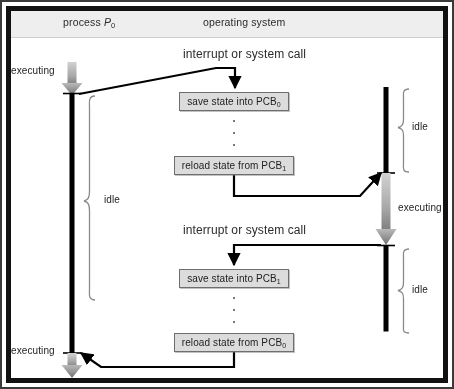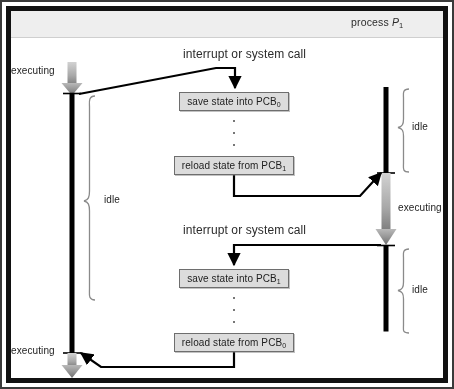--- a/index.html
+++ b/index.html
@@ -80,22 +80,25 @@
 <body>
 
 <div id="fig">
   <div id="outer-frame"></div>
   <div id="inner-frame"></div>
 
   <div id="canvas">
 
     <div class="hdr-band"></div>
 
-    <div class="hdr-label" style="left:340px;">
-      <span>process </span><i>P</i><sub>1</sub>
+    <div class="hdr-label" style="left:52px;">
+      <span>process </span><i>P</i><sub>0</sub>
+    </div>
+    <div class="hdr-label" style="left:192px;">
+      <span>operating system</span>
     </div>
 
     <svg class="layer" viewBox="0 0 432 367">
       <defs>
 
         <linearGradient id="gradDown" x1="0" y1="0" x2="0" y2="1">
           <stop offset="0%" stop-color="#b9b9b9"></stop>
           <stop offset="45%" stop-color="#9a9a9a"></stop>
           <stop offset="100%" stop-color="#6f6f6f"></stop>
         </linearGradient>

